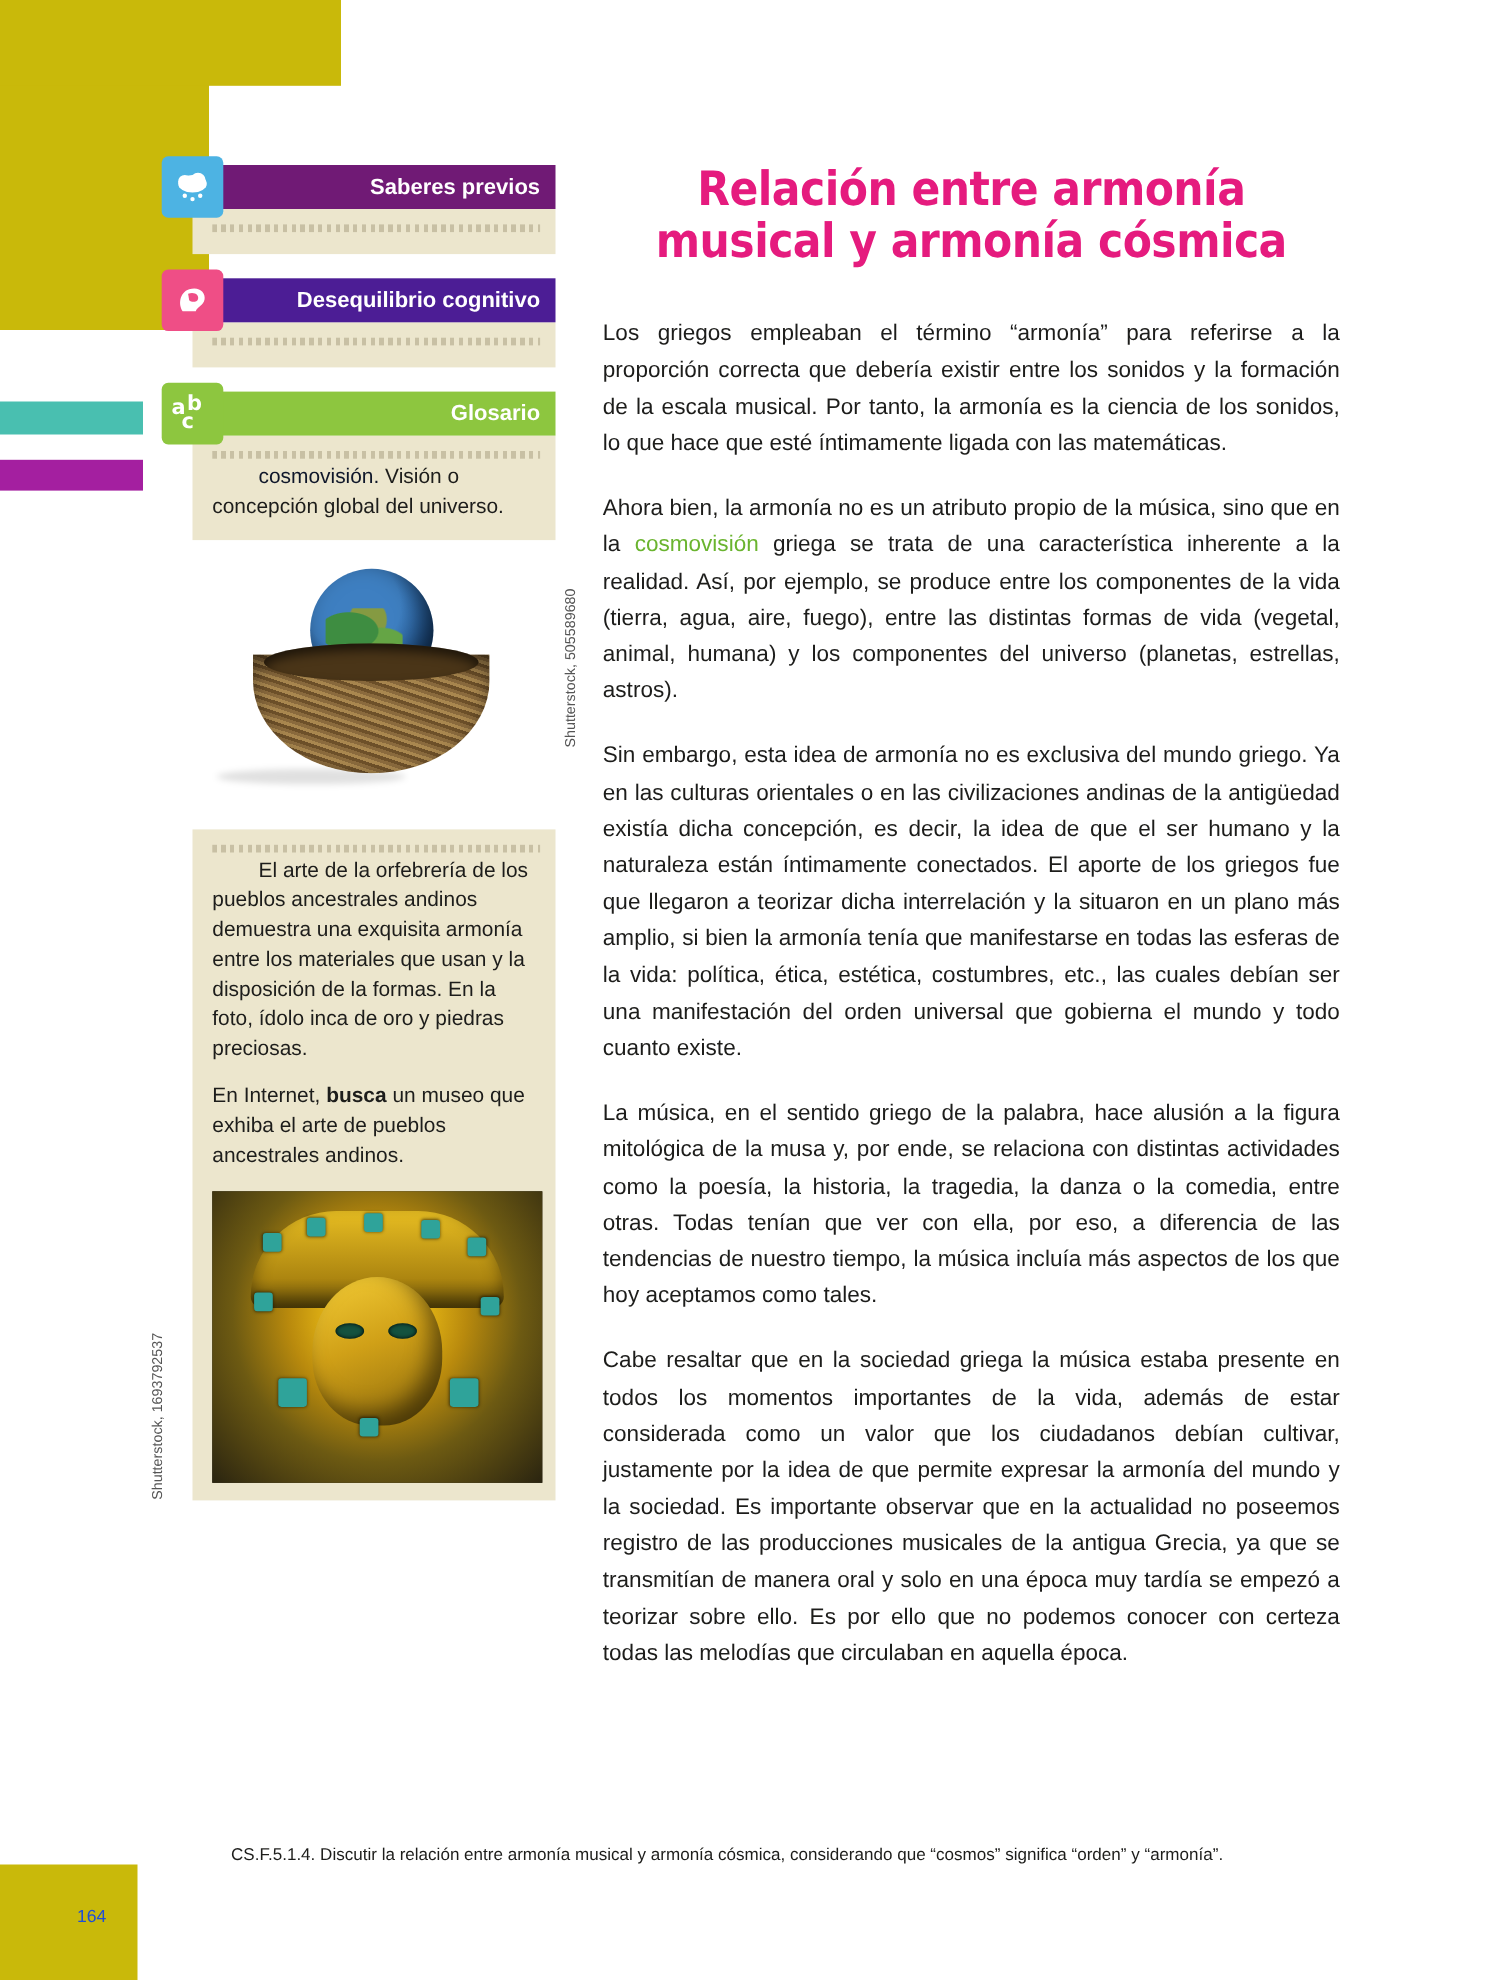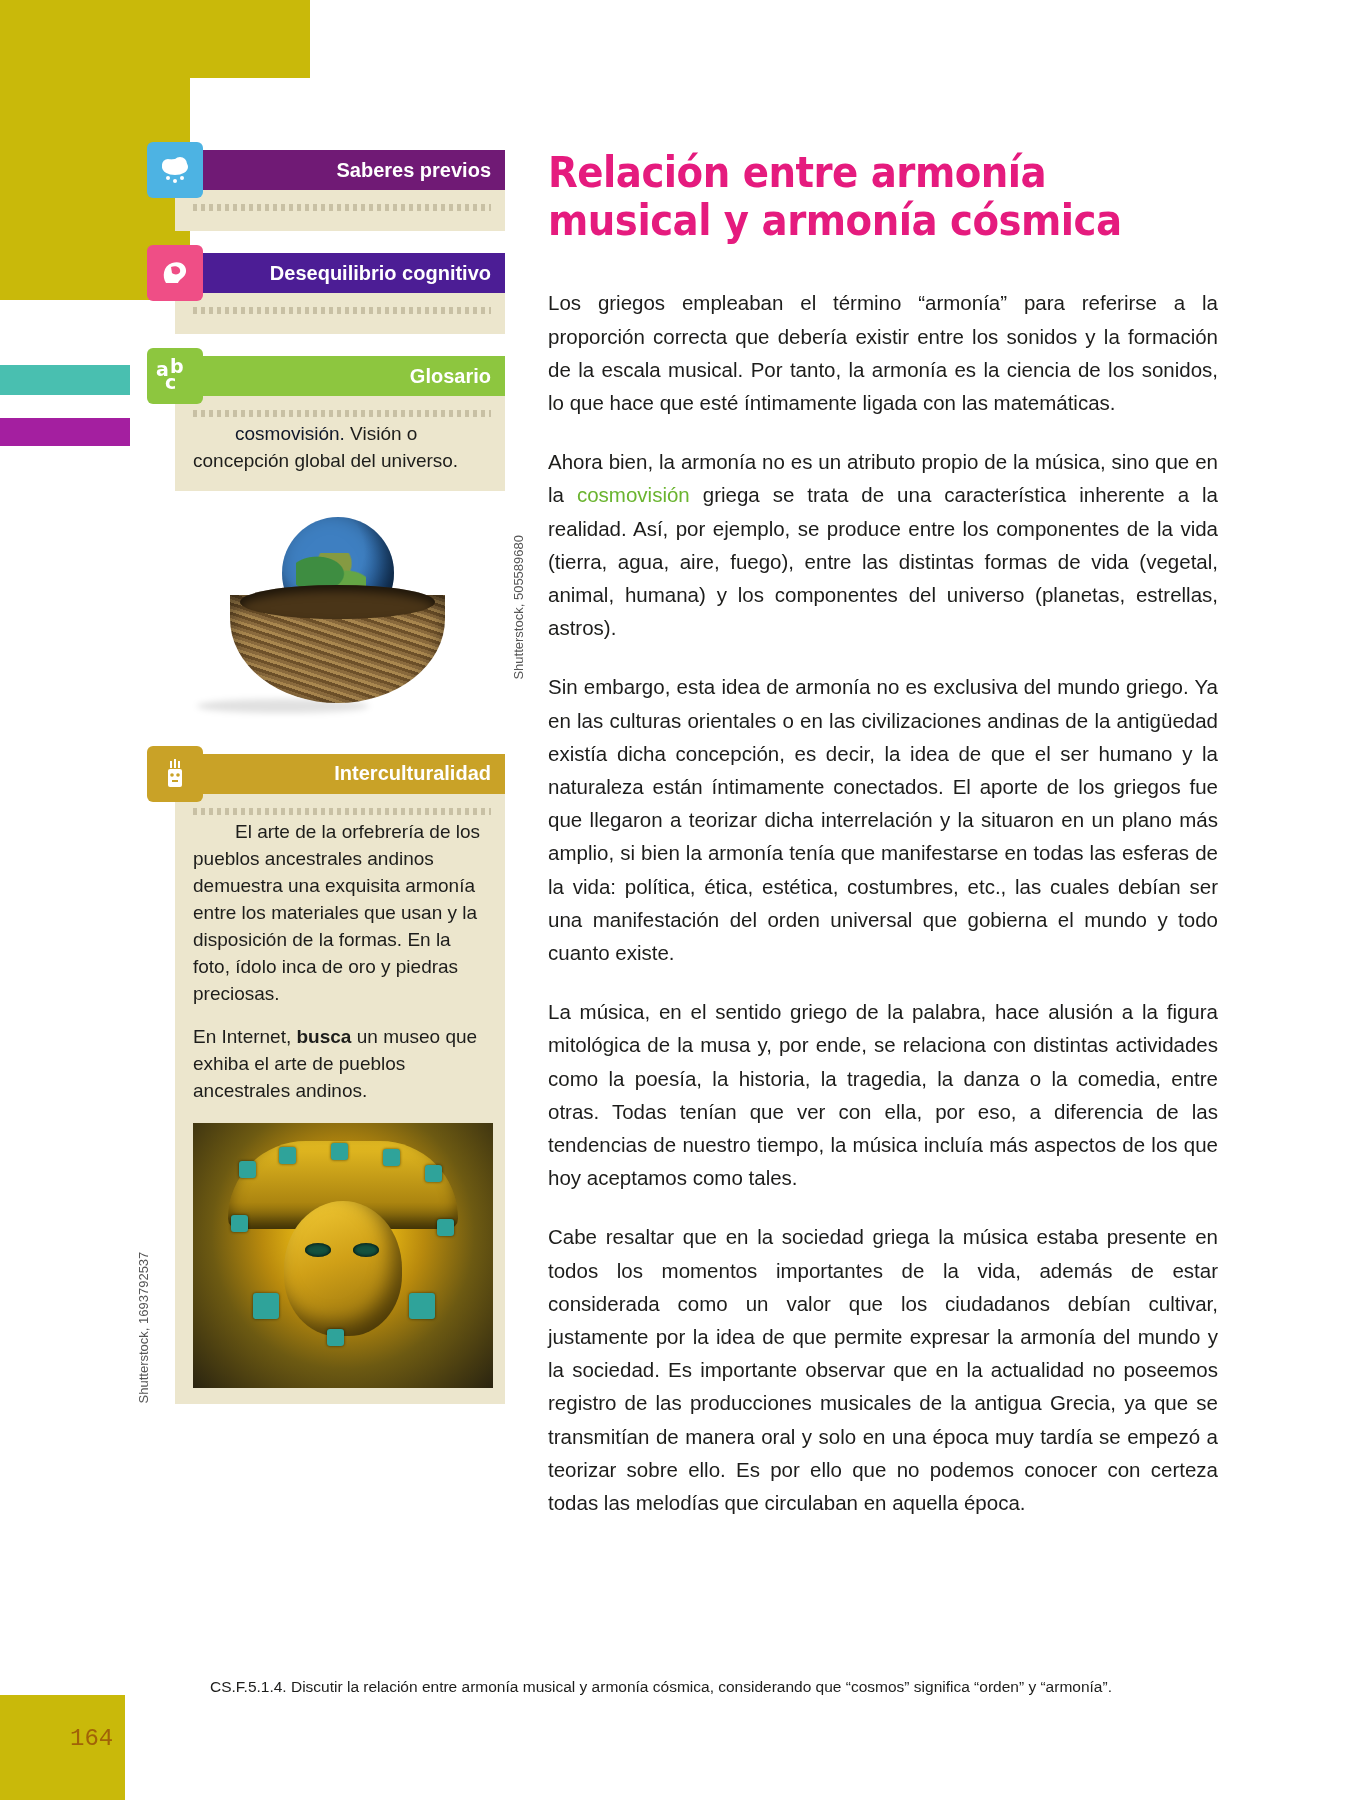--- a/index.html
+++ b/index.html
@@ -43,23 +43,23 @@
   .deco-bottom-yellow {
     position: absolute;
     left: 0; bottom: 0;
     width: 125px; height: 105px;
     background: #c9b90a;
   }
   .page-number {
     position: absolute;
     left: 70px;
     bottom: 48px;
-    color: #a16207;
-    font-size: 24px;
-    font-family: Liberation Mono, monospace;
+    color: #1d4ed8;
+    font-size: 16px;
+    font-family: Liberation Sans, sans-serif;
   }
 
   
   .page {
     position: absolute;
     left: 0; top: 0;
     width: 1350px; height: 1800px;
   }
   .col-left {
     position: absolute;
@@ -78,21 +78,21 @@
   .title {
     color: #e51b7e;
     font-size: 43px;
     line-height: 1.12;
     font-weight: bold;
     margin: 0 0 42px 0;
     letter-spacing: -0.5px;
     font-family: "DejaVu Sans", sans-serif;
     font-stretch: condensed;
   }
-  .title span { display: block; }
+  .title span { display: block; text-align: center; }
 
   
   .para {
     color: #1d1d1b;
     font-size: 20.5px;
     line-height: 1.62;
     text-align: justify;
     margin: 0 0 26px 0;
   }
   .para:last-child { margin-bottom: 0; }
@@ -378,34 +378,20 @@
     <div class="figure-nest">
       <div class="nest-wrap">
         <div class="earth"></div>
         <div class="nest"></div>
       </div>
       <div class="nest-shadow"></div>
       <div class="vert-credit">Shutterstock, 505589680</div>
     </div>
 
     <div class="box" style="margin-top:22px;">
-      <div class="box-header h-gold">
-        <div class="box-icon i-gold">
-          <svg width="34" height="34" viewBox="0 0 34 34" aria-hidden="true">
-            <rect x="10" y="12" width="14" height="18" rx="2" fill="#ffffff"></rect>
-            <rect x="12" y="4" width="2" height="7" fill="#ffffff"></rect>
-            <rect x="16" y="2" width="2" height="9" fill="#ffffff"></rect>
-            <rect x="20" y="4" width="2" height="7" fill="#ffffff"></rect>
-            <circle cx="14" cy="18" r="1.8" fill="#c9a227"></circle>
-            <circle cx="20" cy="18" r="1.8" fill="#c9a227"></circle>
-            <rect x="14" y="23" width="6" height="2" fill="#c9a227"></rect>
-          </svg>
-        </div>
-        <span>Interculturalidad</span>
-      </div>
       <div class="box-body">
         <div class="dash-rule"></div>
         <p class="indent">El arte de la orfebrería de los pueblos ancestrales andinos demuestra una exquisita armonía entre los materiales que usan y la disposición de la formas. En la foto, ídolo inca de oro y piedras preciosas.</p>
         <p><span>En Internet, </span><b>busca</b><span> un museo que exhiba el arte de pueblos ancestrales andinos.</span></p>
 
         <div class="photo-idol">
           <div class="idol-crown"></div>
           <div class="idol-head"></div>
           <div class="eye" style="left:112px; top:120px;"></div>
           <div class="eye" style="left:160px; top:120px;"></div>

